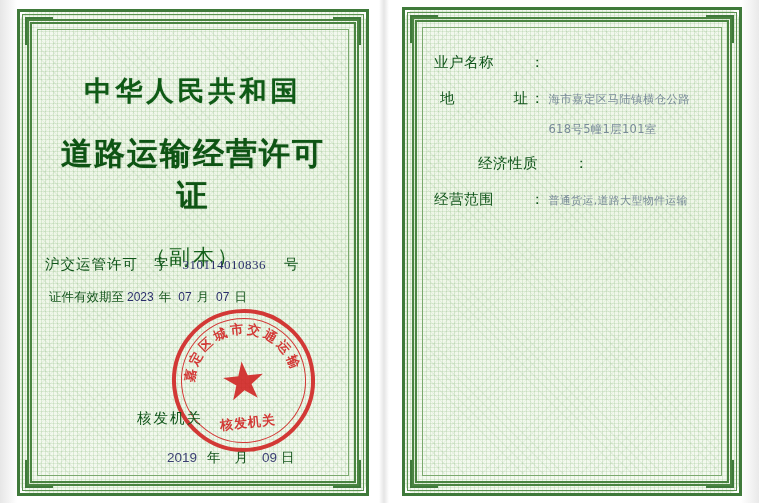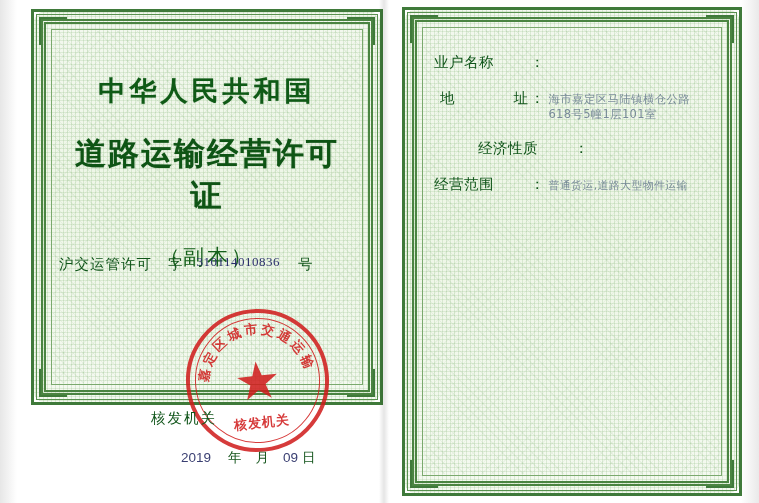--- a/index.html
+++ b/index.html
@@ -32,21 +32,21 @@
   .panel.right { left: 383px; width: 376px; }
 
   .paper {
     position: absolute;
     background:
       repeating-linear-gradient(90deg, rgba(120,175,105,0.20) 0px, rgba(120,175,105,0.20) 1px, rgba(255,255,255,0) 1px, rgba(255,255,255,0) 4px),
       repeating-linear-gradient(0deg, rgba(120,175,105,0.18) 0px, rgba(120,175,105,0.18) 1px, rgba(255,255,255,0) 1px, rgba(255,255,255,0) 4px),
       linear-gradient(180deg, #f3f8ef 0%, #eef6e7 45%, #f4f9f0 100%);
     border-radius: 21px;
   }
-  .paper.left  { left: 31px; top: 9px;  width: 352px; height: 396px; }
+  .paper.left  { left: 17px; top: 9px;  width: 352px; height: 487px; }
   .paper.right { left: 19px; top: 7px;  width: 340px; height: 489px; }
 
   
   .border-outer {
     position: absolute;
     inset: 0;
     border: 3px solid #3f7a3a;
     box-sizing: border-box;
   }
   .border-mid {
@@ -125,20 +125,21 @@
     color: #14601a;
     margin-top: 26px;
   }
 
   .numberline {
     position: absolute;
     left: 28px;
     right: 10px;
     top: 246px;
     display: flex;
+    align-items: flex-end;
     font-family: "DejaVu Sans", sans-serif;
     font-size: 14.5px;
     color: #10551a;
     white-space: nowrap;
   }
   .numberline .prefix { letter-spacing: 1px; }
   .numberline .zi { margin: 0 6px 0 16px; }
   .numberline .serial {
     font-family: Liberation Serif, serif;
     font-size: 13px;
@@ -179,21 +180,21 @@
 
   .dateline {
     position: absolute;
     left: 150px;
     top: 440px;
     font-family: "DejaVu Sans", sans-serif;
     font-size: 13.5px;
     color: #14551c;
     white-space: nowrap;
   }
-  .dateline .y { font-family: "Liberation Sans", sans-serif; color:#3a3f72; margin-right: 15px;}
+  .dateline .y { font-family: "Liberation Sans", sans-serif; color:#3a3f72; margin-right: 8px;}
   .dateline .unit { margin: 0 12px 0 2px; }
   .dateline .dd { font-family: "Liberation Sans", sans-serif; color:#3a3f72; margin: 0 2px; }
 
   
   .seal {
     position: absolute;
     left: 155px;
     top: 300px;
     width: 135px;
     height: 135px;
@@ -276,21 +277,21 @@
   }
   .field-value {
     font-family: "DejaVu Sans", sans-serif;
     font-size: 11.5px;
     color: #5b6f86;
     opacity: 0.78;
     letter-spacing: 0.3px;
   }
   .field-value.small { font-size: 11px; }
 
-  .value-stack { display: flex; flex-direction: column; }
+  .value-stack { display: flex; flex-direction: column; gap: 15px; }
   .value-stack .line2 { margin-left: 0px; }
 
   
   .gutter {
     position: absolute;
     left: 379px;
     top: 0;
     width: 10px;
     height: 503px;
     background: linear-gradient(90deg, rgba(0,0,0,0.0), rgba(0,0,0,0.10), rgba(0,0,0,0.0));
@@ -330,20 +331,23 @@
         <div class="copylabel">（副本）</div>
       </div>
 
       <div class="numberline">
         <span class="prefix">沪交运管许可</span>
         <span class="zi">字</span>
         <span class="serial">310114010836</span>
         <span class="hao">号</span>
       </div>
 
+      <div class="validline">
+        <span>证件有效期至</span><span class="val">2023</span><span class="unit">年</span><span class="val">07</span><span class="unit">月</span><span class="val">07</span><span class="unit">日</span>
+      </div>
 
       <div class="seal">
         <div class="inner-ring"></div>
         <div class="arc-text">
           <svg width="135" height="135" viewBox="0 0 135 135">
             <defs>
               <path id="arcpath" d="M 18,70 A 49,49 0 1 1 117,70" fill="none"></path>
             </defs>
             <text font-family="DejaVu Sans" font-size="13" font-weight="bold" fill="#d01b1b" letter-spacing="3">
               <textPath href="#arcpath" startOffset="50%" text-anchor="middle">上海市嘉定区城市交通运输管理处</textPath>

